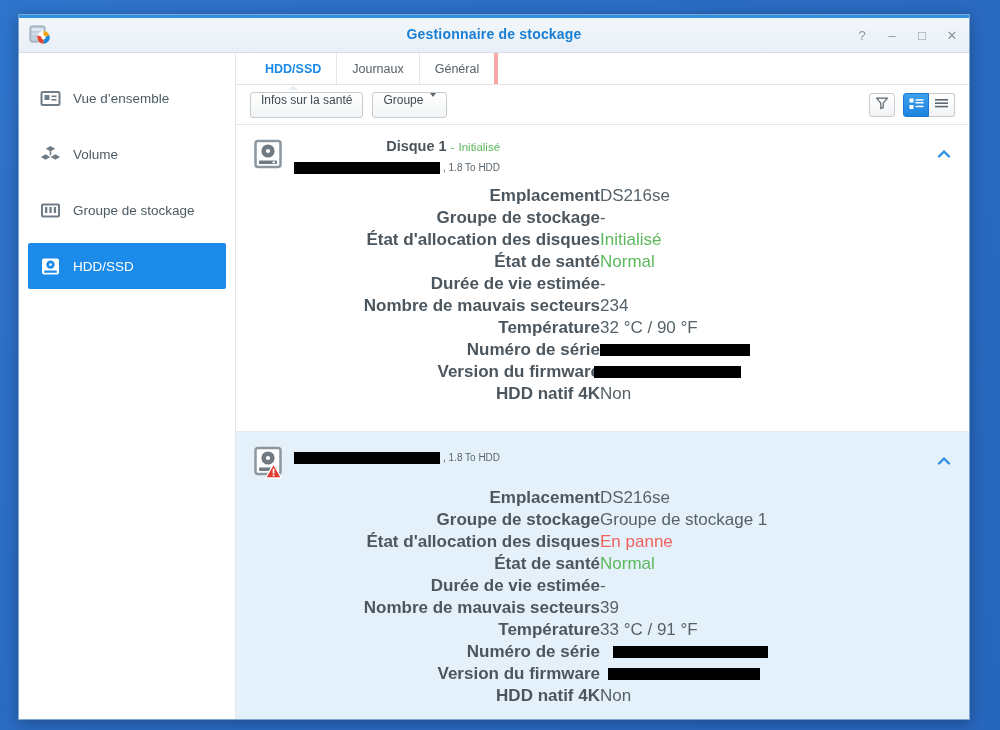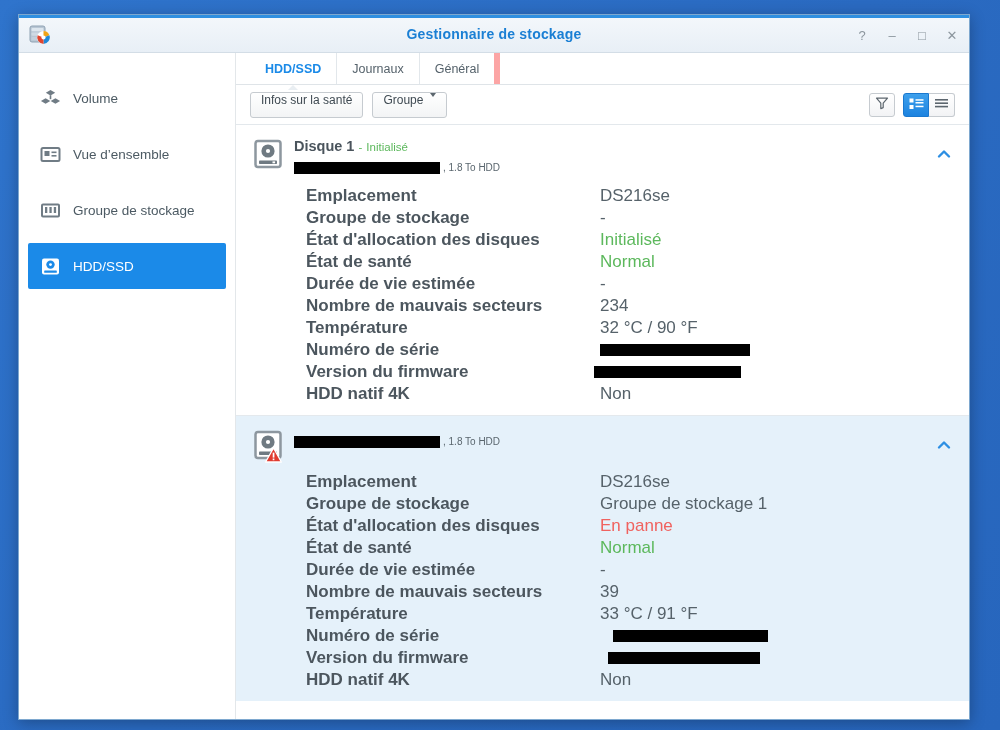--- a/index.html
+++ b/index.html
@@ -126,21 +126,21 @@
   .tab {
     padding: 0 15px;
     display: flex;
     align-items: center;
     font-size: 12.5px;
     color: #55626b;
     border-right: 1px solid #e2e7eb;
     cursor: pointer;
     position: relative;
   }
-  .tab:last-child { border-right: 6px solid #fca5a5; text-align: right; }
+  .tab:last-child { border-right: 4px solid #fca5a5; text-align: right; }
   .tab.active {
     color: #1a8ae8;
     font-weight: bold;
   }
   .tab.active::after {
     content: "";
     position: absolute;
     left: 50%; bottom: -6px;
     margin-left: -5px;
     width: 0; height: 0;
@@ -198,22 +198,23 @@
 
   .scrollarea {
     flex: 1 1 auto;
     overflow: hidden;
     background: #fff;
     padding-top: 0;
   }
 
   
   .disk {
-    padding: 12px 14px 10px 14px;
+    padding: 12px 14px 26px 14px;
     box-sizing: border-box;
+    text-align: right;
   }
   .disk.selected { background: #e5f1fa; }
   .disk-head {
     display: flex;
     align-items: flex-start;
     position: relative;
     padding-left: 4px;
   }
   .disk-ico-wrap {
     position: relative;
@@ -306,39 +307,39 @@
     </div>
   </div>
 
   <div class="wbody">
 
     <div class="sidebar">
 
       <div class="side-item">
         <span class="side-ico">
           <svg width="21" height="21" viewBox="0 0 21 21">
+            <rect x="1.5" y="4" width="18" height="13" rx="1.5" fill="none" stroke="#707c85" stroke-width="2"></rect>
+            <rect x="4.5" y="7" width="5" height="5" fill="#707c85"></rect>
+            <rect x="11.5" y="7.5" width="5" height="1.6" fill="#707c85"></rect>
+            <rect x="11.5" y="11" width="5" height="1.6" fill="#707c85"></rect>
+          </svg>
+        </span>
+        <span>Vue d’ensemble</span>
+      </div>
+
+      <div class="side-item">
+        <span class="side-ico">
+          <svg width="21" height="21" viewBox="0 0 21 21">
             <path d="M10.5 2 L15.2 4.8 L10.5 7.6 L5.8 4.8 Z" fill="#707c85"></path>
             <path d="M5.6 10.2 L10.3 13 L5.6 15.8 L0.9 13 Z" fill="#707c85"></path>
             <path d="M15.4 10.2 L20.1 13 L15.4 15.8 L10.7 13 Z" fill="#707c85"></path>
             <rect x="9.7" y="7.2" width="1.6" height="4" fill="#707c85"></rect>
           </svg>
         </span>
         <span>Volume</span>
-      </div>
-
-      <div class="side-item">
-        <span class="side-ico">
-          <svg width="21" height="21" viewBox="0 0 21 21">
-            <rect x="1.5" y="4" width="18" height="13" rx="1.5" fill="none" stroke="#707c85" stroke-width="2"></rect>
-            <rect x="4.5" y="7" width="5" height="5" fill="#707c85"></rect>
-            <rect x="11.5" y="7.5" width="5" height="1.6" fill="#707c85"></rect>
-            <rect x="11.5" y="11" width="5" height="1.6" fill="#707c85"></rect>
-          </svg>
-        </span>
-        <span>Vue d’ensemble</span>
       </div>
 
       <div class="side-item">
         <span class="side-ico">
           <svg width="21" height="21" viewBox="0 0 21 21">
             <rect x="2" y="4.5" width="17" height="12" rx="1" fill="none" stroke="#707c85" stroke-width="2"></rect>
             <rect x="5" y="7" width="2.3" height="6" fill="#707c85"></rect>
             <rect x="9.4" y="7" width="2.3" height="6" fill="#707c85"></rect>
             <rect x="13.8" y="7" width="2.3" height="6" fill="#707c85"></rect>
           </svg>

